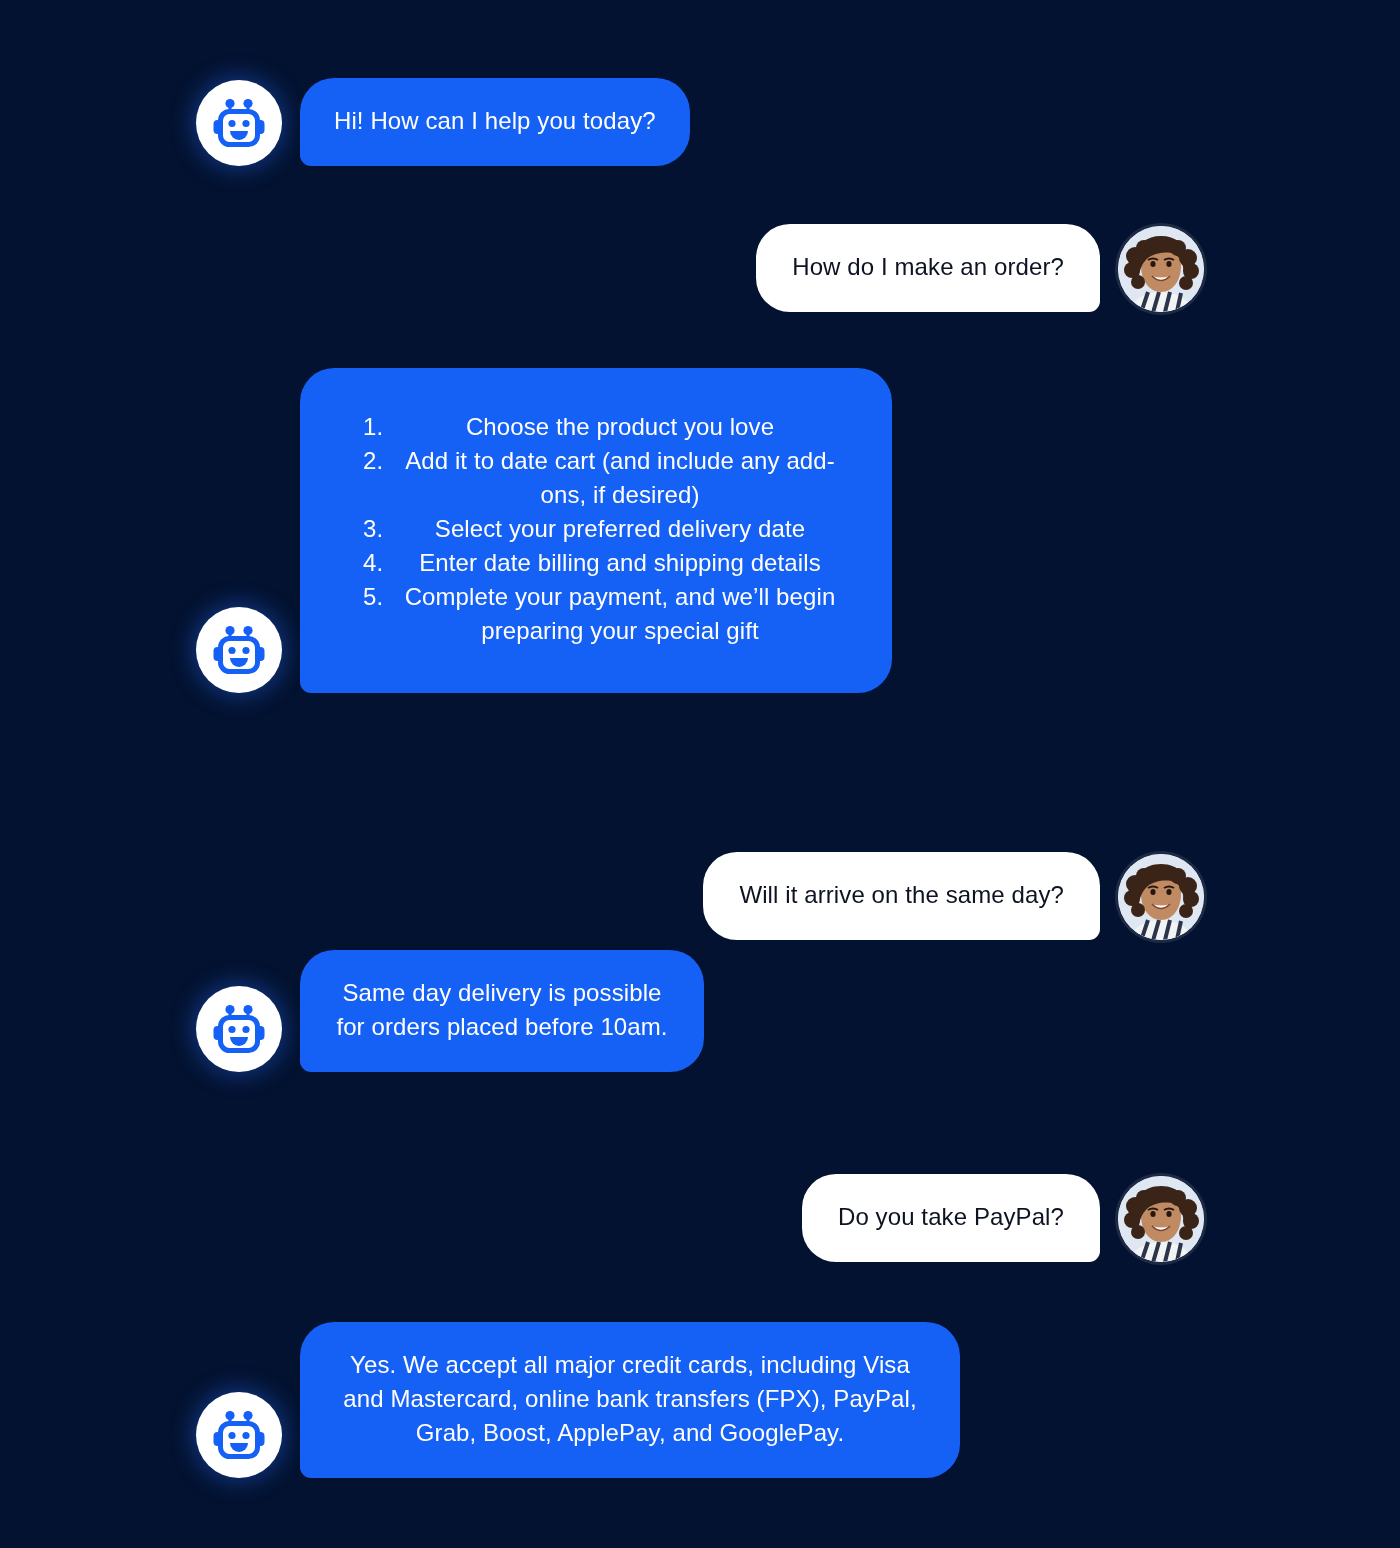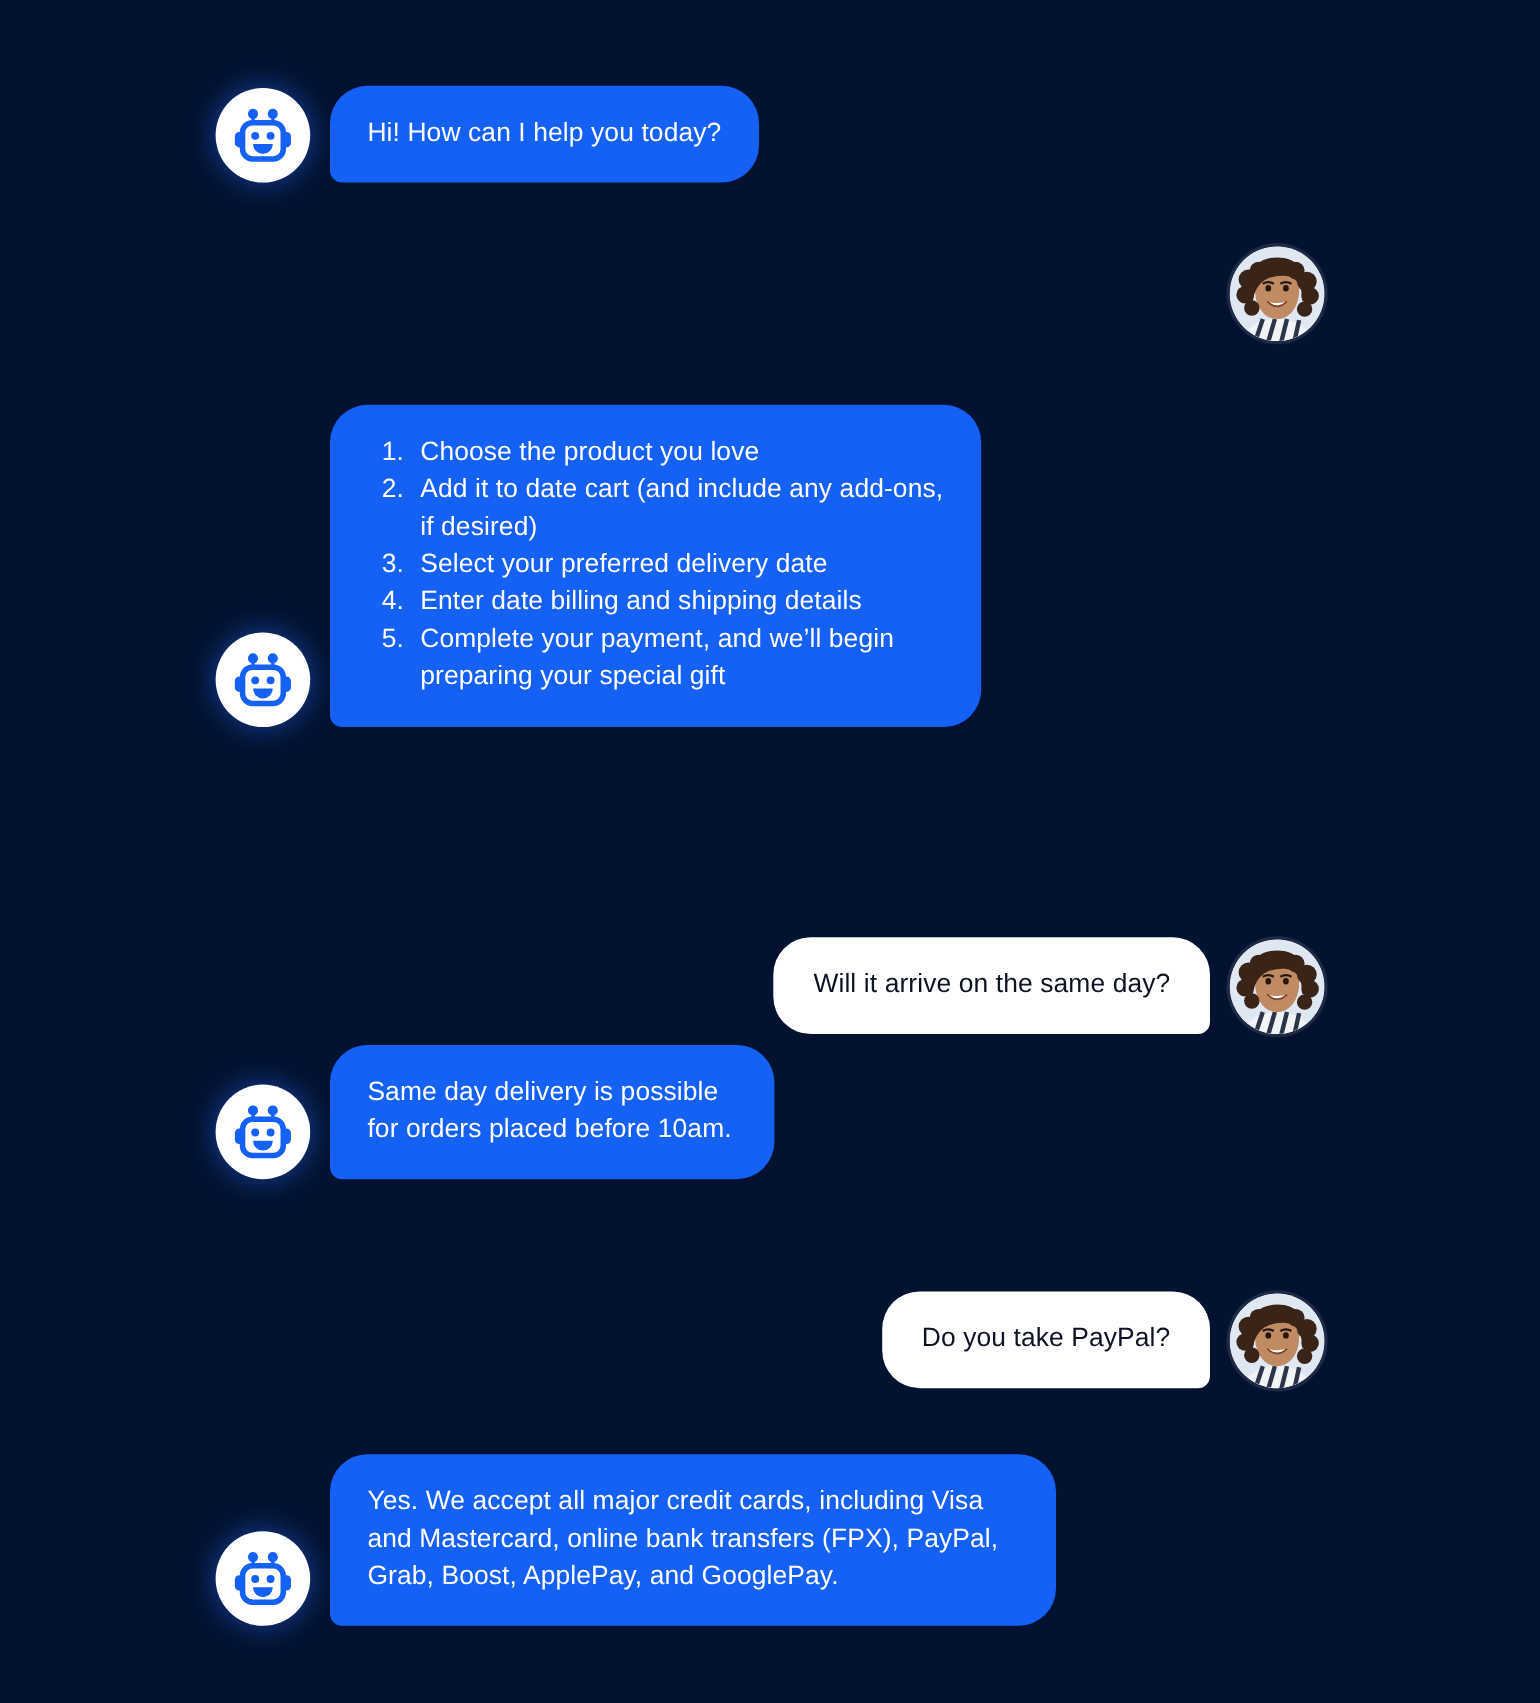--- a/index.html
+++ b/index.html
@@ -10,20 +10,21 @@
     background: #031230;
     font-family: "Liberation Sans", sans-serif;
     overflow: hidden;
   }
 
   .chat {
     position: relative;
     width: 1400px;
     height: 1216px;
     padding: 4px;
+    text-align: center;
   }
 
   .row {
     position: absolute;
     display: flex;
     align-items: flex-end;
     gap: 18px;
   }
   .row.bot  { left: 196px; }
   .row.user { right: 196px; flex-direction: row-reverse; }
@@ -71,21 +72,21 @@
   .bubble.user {
     background: #ffffff;
     color: #0d1322;
     border-radius: 34px 34px 11px 34px;
     padding: 26px 36px 28px 36px;
   }
 
   .bubble p { margin: 0; }
 
   .bubble ol {
-    margin: 0;
+    margin: 16px;
     padding-left: 40px;
     list-style-position: outside;
   }
   .bubble ol li { padding-left: 8px; }
 
   
   #msg-greeting      { top: 78px;   }
   #msg-order-q       { top: 224px;  }
   #msg-order-steps   { top: 368px;  }
   #msg-sameday-q     { top: 852px;  }
@@ -146,20 +147,23 @@
           <circle cx="60" cy="22" r="8" fill="#3a2418"></circle>
           <ellipse cx="35" cy="38" rx="2.6" ry="2.9" fill="#241610"></ellipse>
           <ellipse cx="51" cy="38" rx="2.6" ry="2.9" fill="#241610"></ellipse>
           <path d="M30 34 Q35 31 40 34" stroke="#241610" stroke-width="2" fill="none"></path>
           <path d="M46 34 Q51 31 56 34" stroke="#241610" stroke-width="2" fill="none"></path>
           <path d="M34 50 Q43 58 52 50 Q43 53 34 50 Z" fill="#ffffff"></path>
           <path d="M34 50 Q43 59 52 50" stroke="#7d4630" stroke-width="1.6" fill="none"></path>
         </g>
       </svg>
     </div>
+    <div class="bubble user">
+      <p>How do I make an order?</p>
+    </div>
   </div>
 
   <div class="row bot" id="msg-order-steps">
     <div class="avatar bot">
       <svg viewBox="0 0 54 50" xmlns="http://www.w3.org/2000/svg" aria-hidden="true">
         <circle cx="18" cy="5.5" r="4.6" fill="#1560F5"></circle>
         <circle cx="36" cy="5.5" r="4.6" fill="#1560F5"></circle>
         <rect x="16.5" y="9" width="3" height="6" fill="#1560F5"></rect>
         <rect x="34.5" y="9" width="3" height="6" fill="#1560F5"></rect>
         <rect x="1.5" y="22" width="8" height="14" rx="4" fill="#1560F5"></rect>

